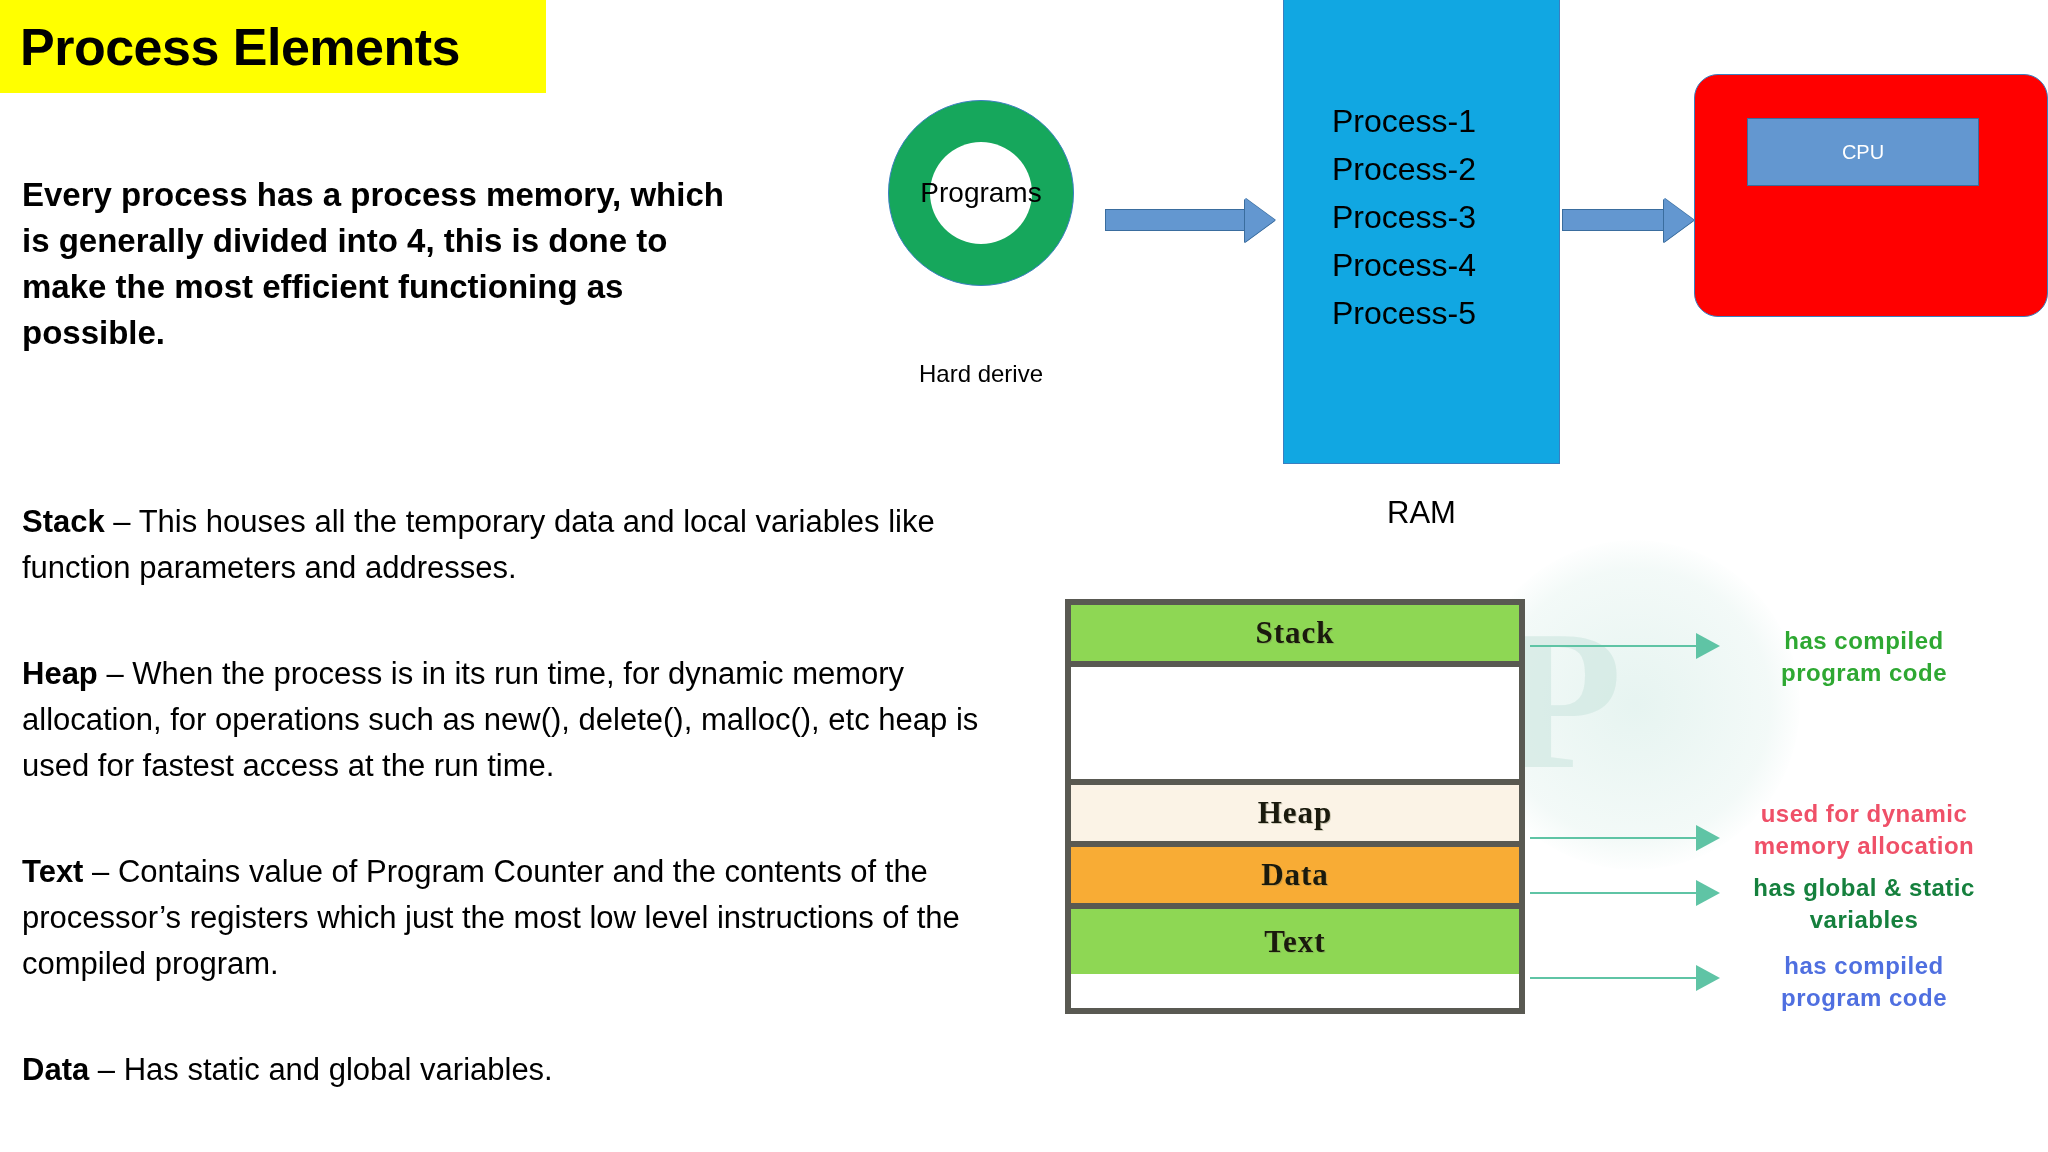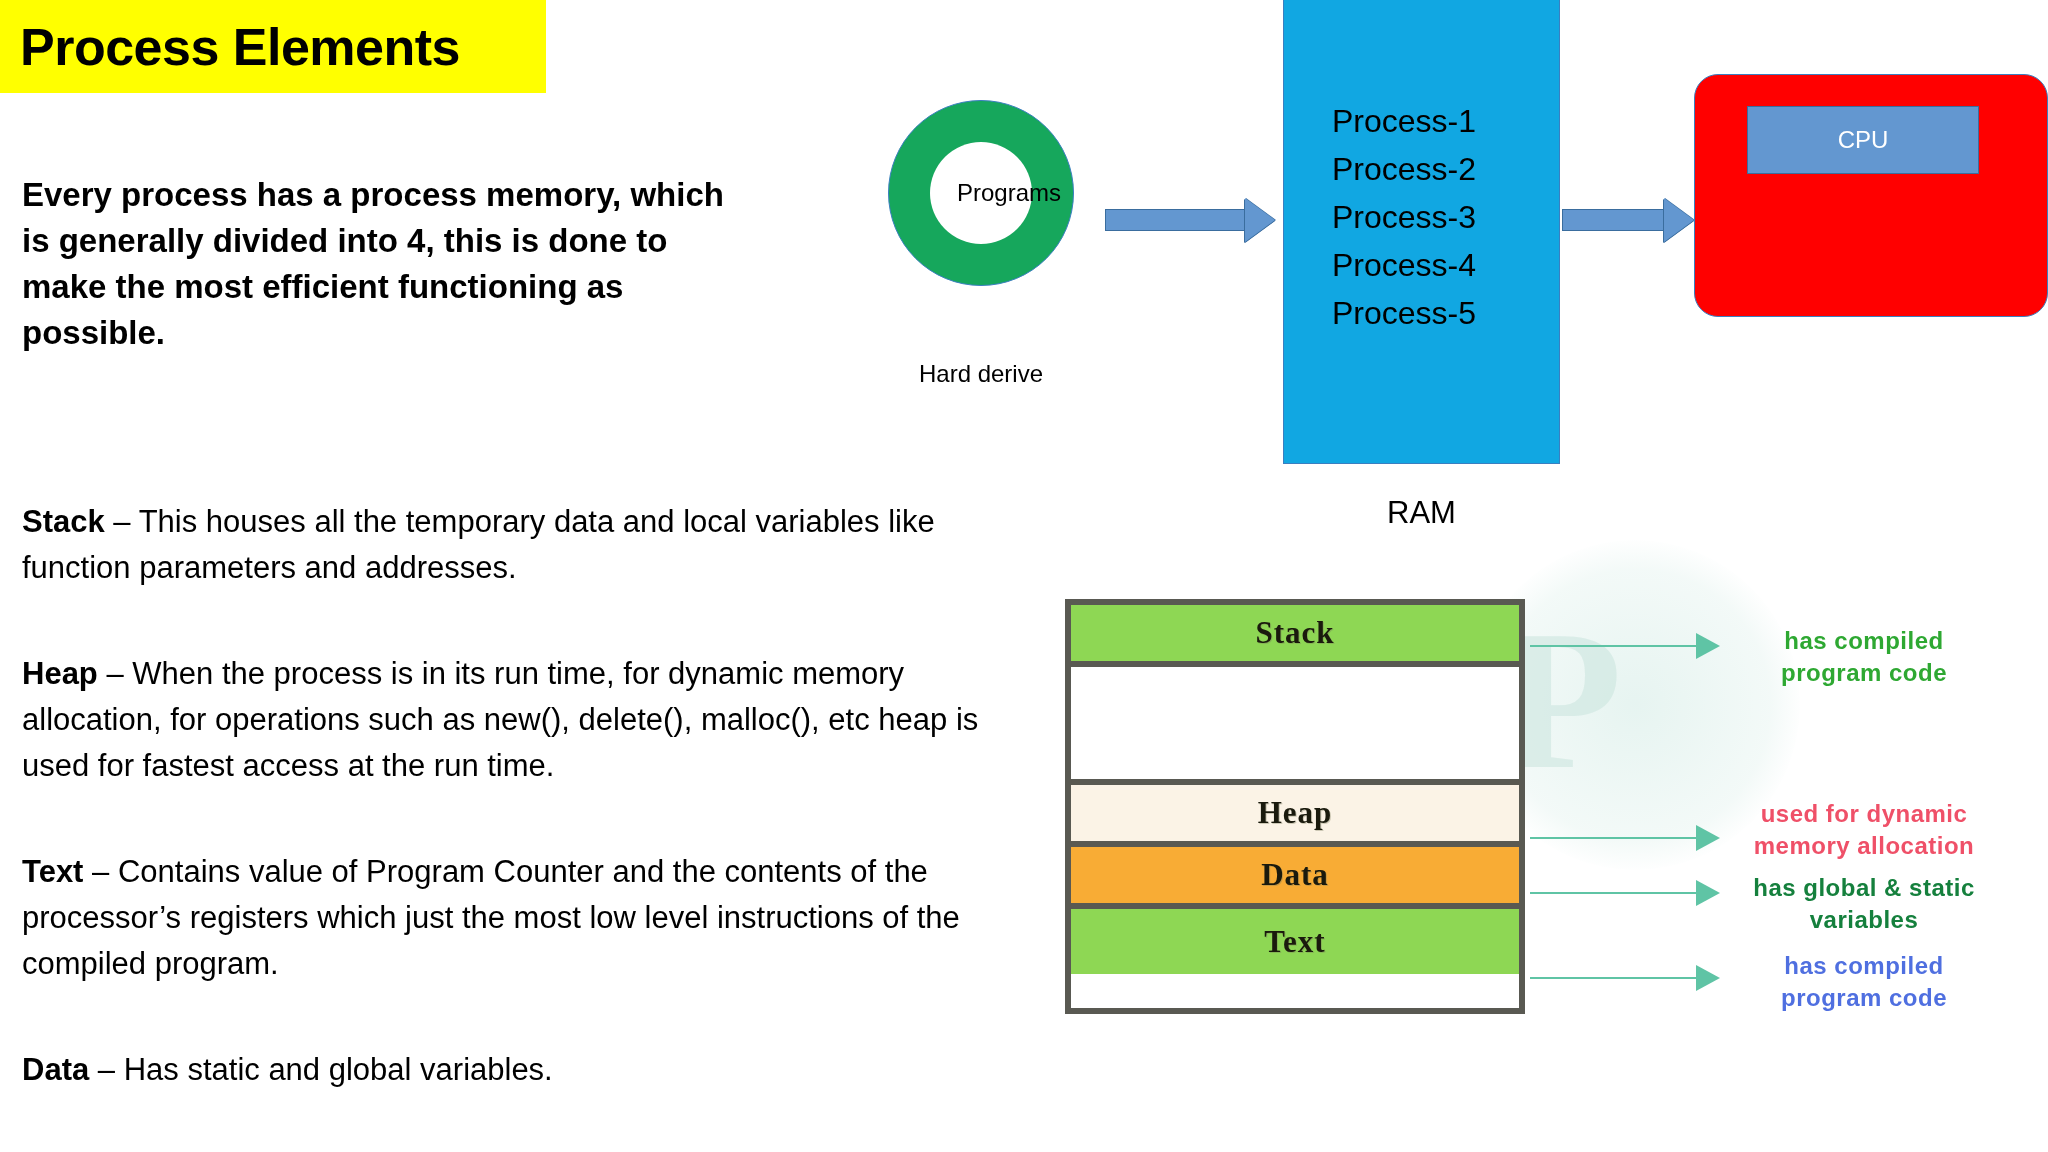--- a/index.html
+++ b/index.html
@@ -86,25 +86,24 @@
     width: 102px;
     height: 102px;
     border-radius: 50%;
     background: #ffffff;
   }
   #programs-label {
     position: absolute;
     left: 50%;
     top: 50%;
     transform: translate(-50%, -50%);
-    font-size: 24px;
+    font-size: 28px;
     color: #000000;
     white-space: nowrap;
     z-index: 3;
-    margin-left: 28px;
   }
   #hard-drive-caption {
     position: absolute;
     left: 888px;
     top: 360px;
     width: 186px;
     text-align: center;
     font-size: 24px;
     color: #000000;
     white-space: nowrap;
@@ -187,24 +186,25 @@
     border-radius: 24px;
     border: 1px solid #3a7fc0;
     box-sizing: border-box;
   }
   .cpu-inner-box {
     position: absolute;
     background: #6397D0;
     border: 1px solid #3a6d9e;
     box-sizing: border-box;
     color: #ffffff;
-    font-size: 24px;
+    font-size: 20px;
     display: flex;
     align-items: center;
     justify-content: center;
+    margin-top: 12px;
   }
   #cpu-block {
     left: 52px;
     top: 31px;
     width: 232px;
     height: 68px;
   }
   #registers-block {
     left: 63px;
     top: 169px;

